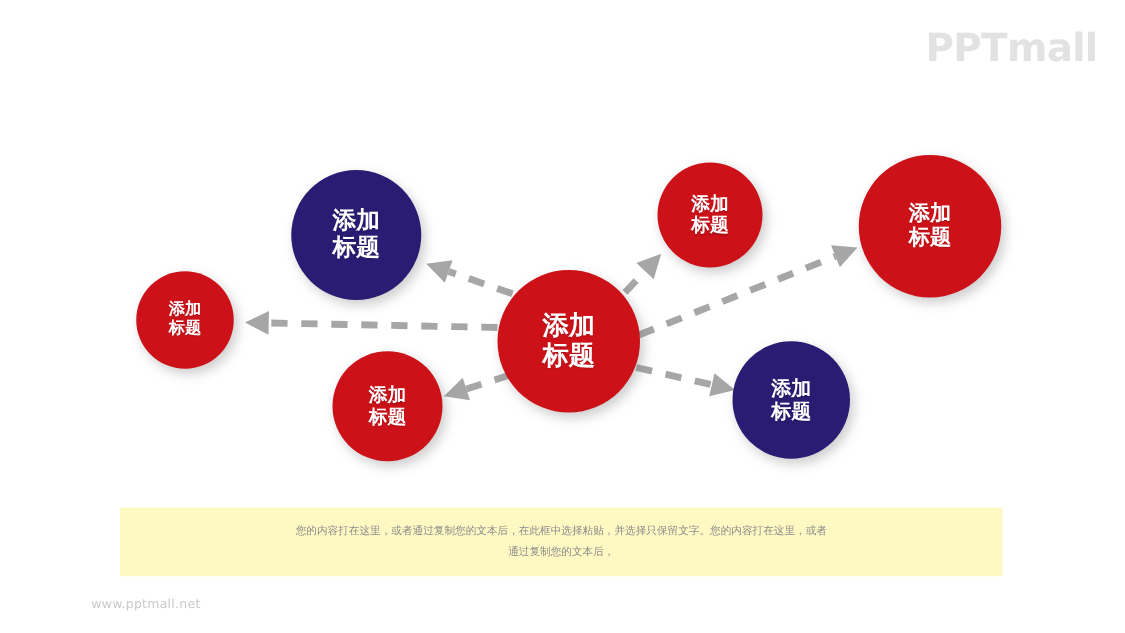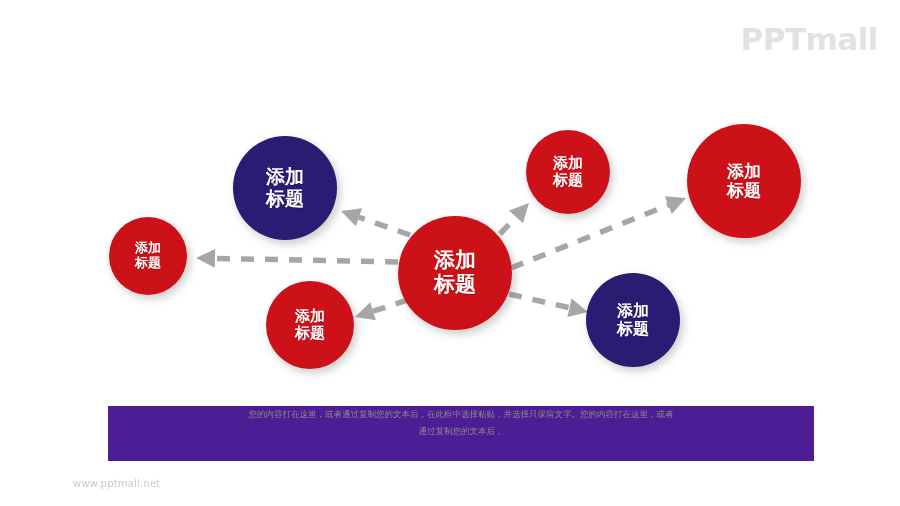--- a/index.html
+++ b/index.html
@@ -65,27 +65,28 @@
     white-space: nowrap;
     text-shadow: 0 1px 1px rgba(0,0,0,0.18);
   }
   .node.shadowed {
     box-shadow: 3px 4px 9px rgba(120,120,120,0.38);
   }
 
   
   .note-box {
     position: absolute;
-    left: 108px;
+    left: 96px;
     top: 406px;
     width: 706px;
     height: 55px;
-    background: #4c1d95;
+    background: #fef9c3;
     box-sizing: border-box;
     display: flex;
+    align-items: center;
     justify-content: center;
   }
   .note-text {
     width: 430px;
     font-size: 8.5px;
     line-height: 1.95;
     color: #8b8b8b;
     text-align: center;
     font-family: "DejaVu Sans", "Liberation Sans", sans-serif;
   }

